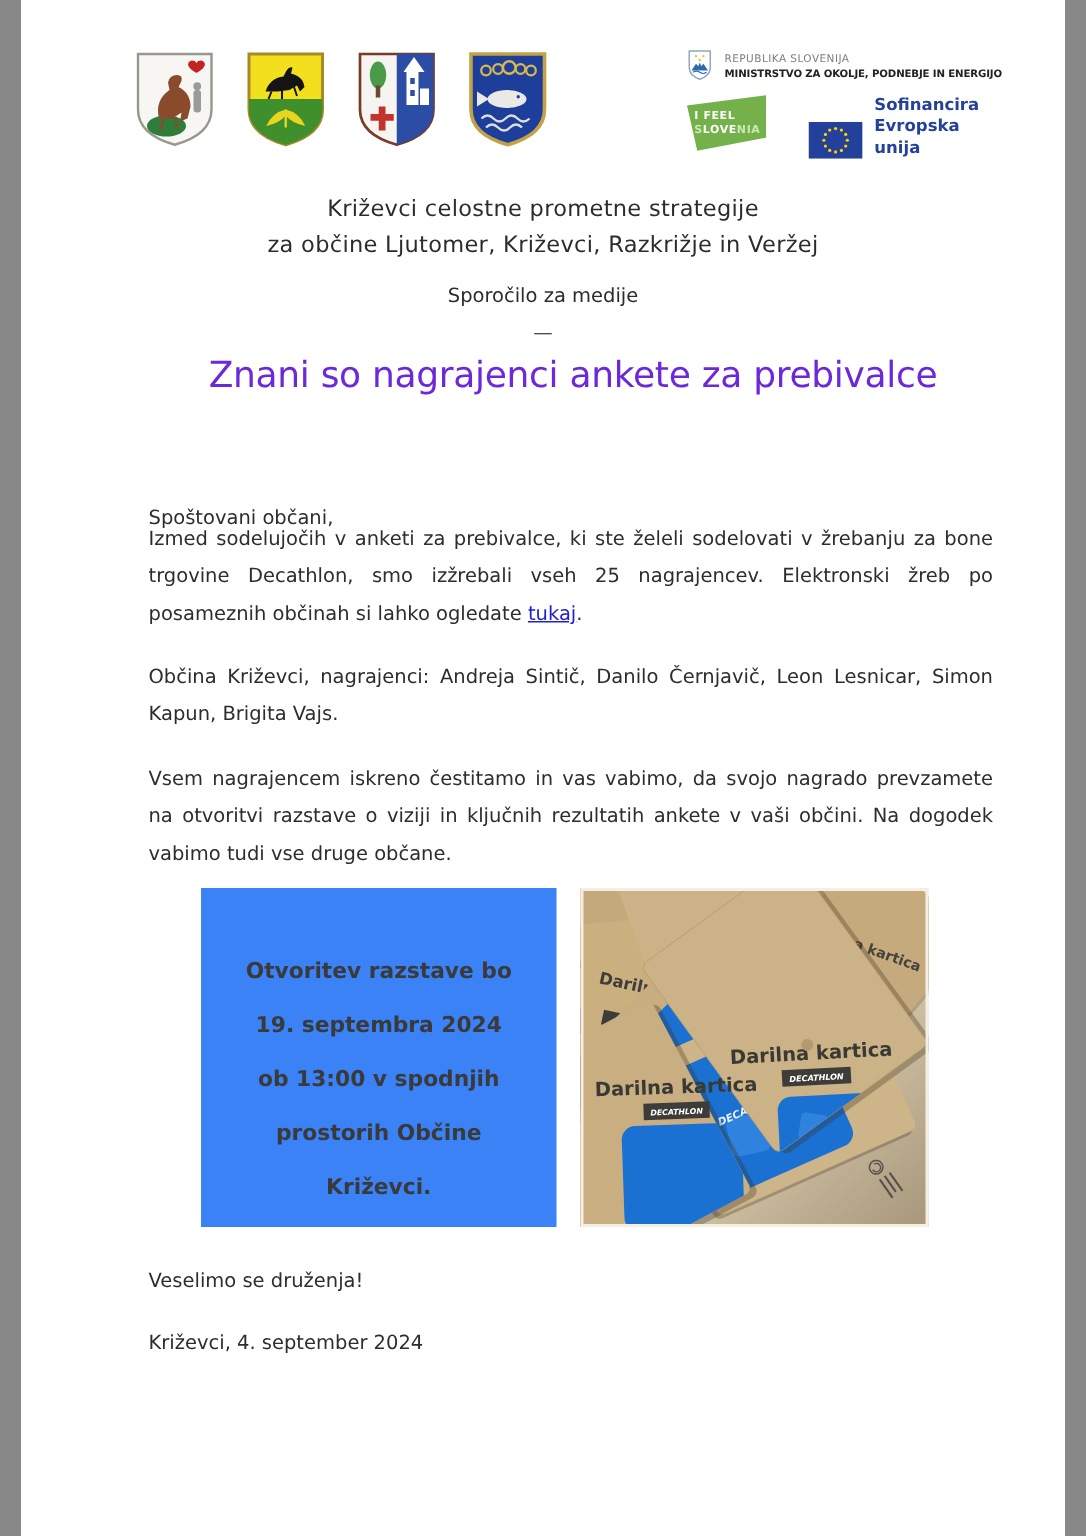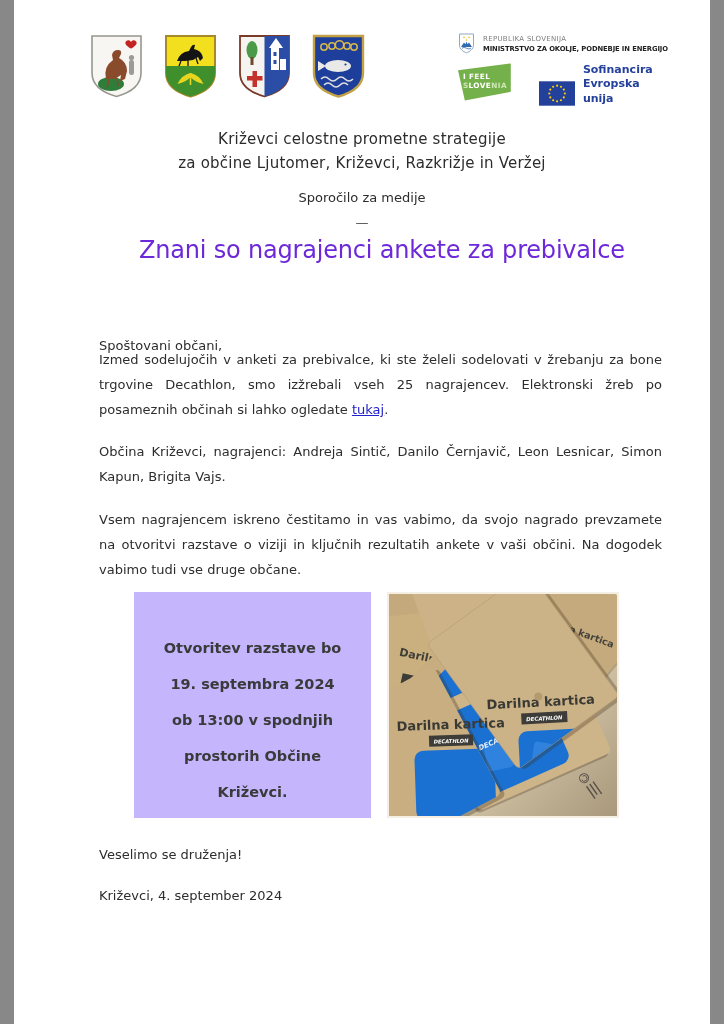--- a/index.html
+++ b/index.html
@@ -155,21 +155,21 @@
   </div>
 
   <p class="bodytext salutation">Spoštovani občani,</p>
 
   <p class="bodytext justify p1"><span>Izmed sodelujočih v anketi za prebivalce, ki ste želeli sodelovati v žrebanju za bone trgovine Decathlon, smo izžrebali vseh 25 nagrajencev. Elektronski žreb po posameznih občinah si lahko ogledate </span><a class="inline-link">tukaj</a><span>.</span></p>
 
   <p class="bodytext justify p2">Občina Križevci, nagrajenci: Andreja Sintič, Danilo Černjavič, Leon Lesnicar, Simon Kapun, Brigita Vajs.</p>
 
   <p class="bodytext justify p3">Vsem nagrajencem iskreno čestitamo in vas vabimo, da svojo nagrado prevzamete na otvoritvi razstave o viziji in ključnih rezultatih ankete v vaši občini. Na dogodek vabimo tudi vse druge občane.</p>
 
-  <div class="highlight-box" style="background:#c4b5fd;">
+  <div class="highlight-box" style="background:#3b82f6;">
     <div class="highlight-line">Otvoritev razstave bo</div>
     <div class="highlight-line">19. septembra 2024</div>
     <div class="highlight-line">ob 13:00 v spodnjih</div>
     <div class="highlight-line">prostorih Občine</div>
     <div class="highlight-line">Križevci.</div>
   </div>
 
   <div class="photo-frame">
     <svg width="232" height="226" viewBox="0 0 232 226">
       <defs>

